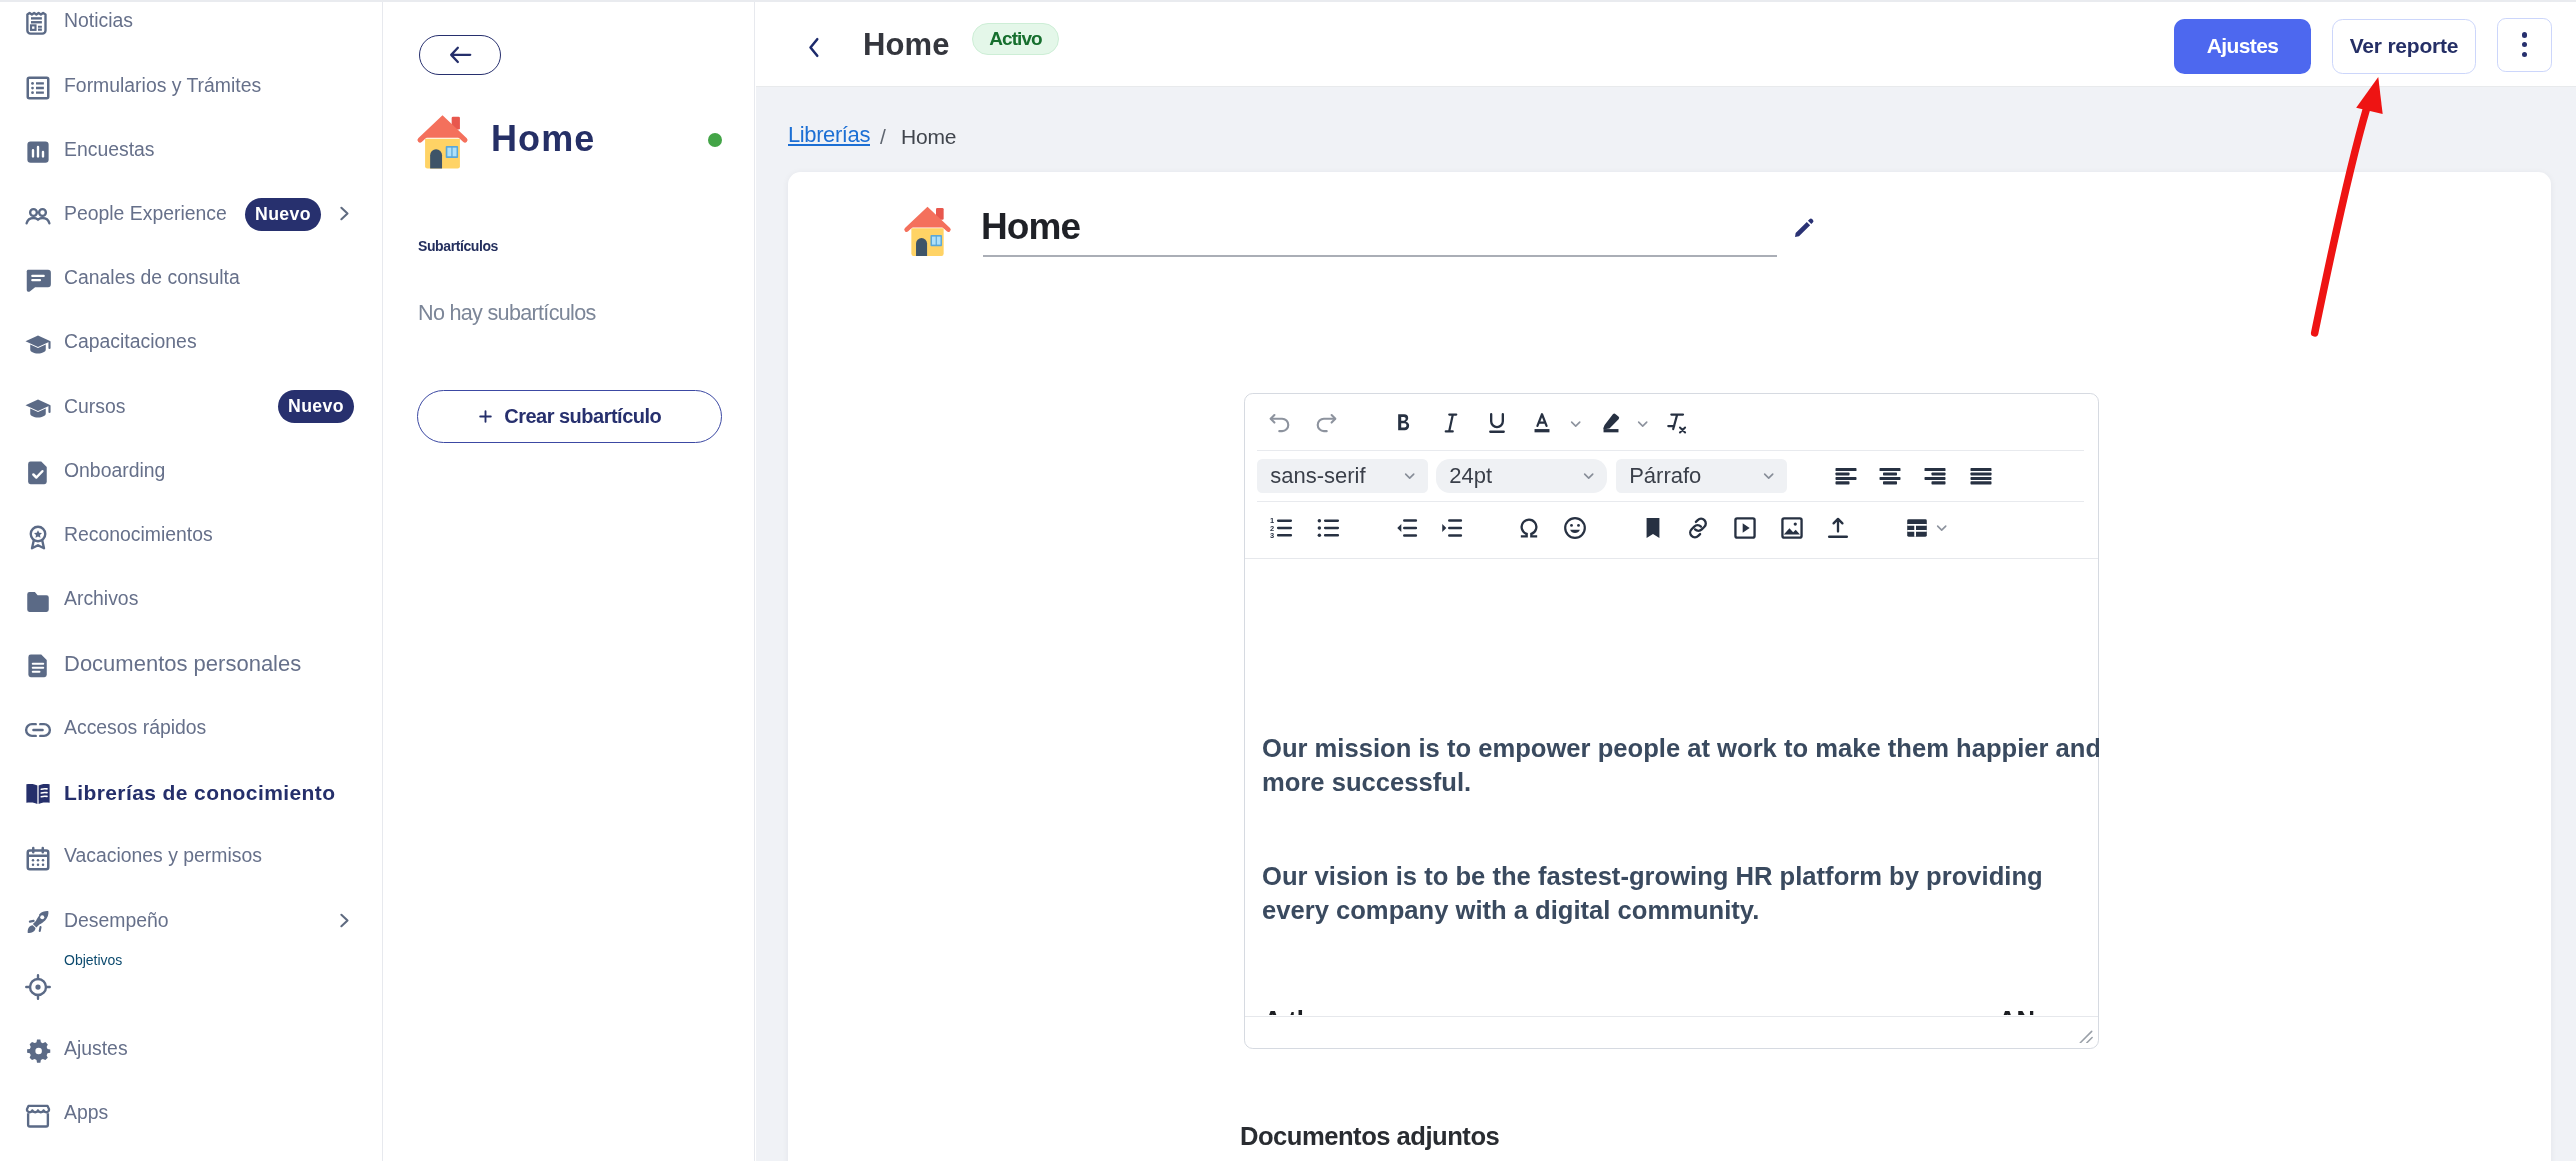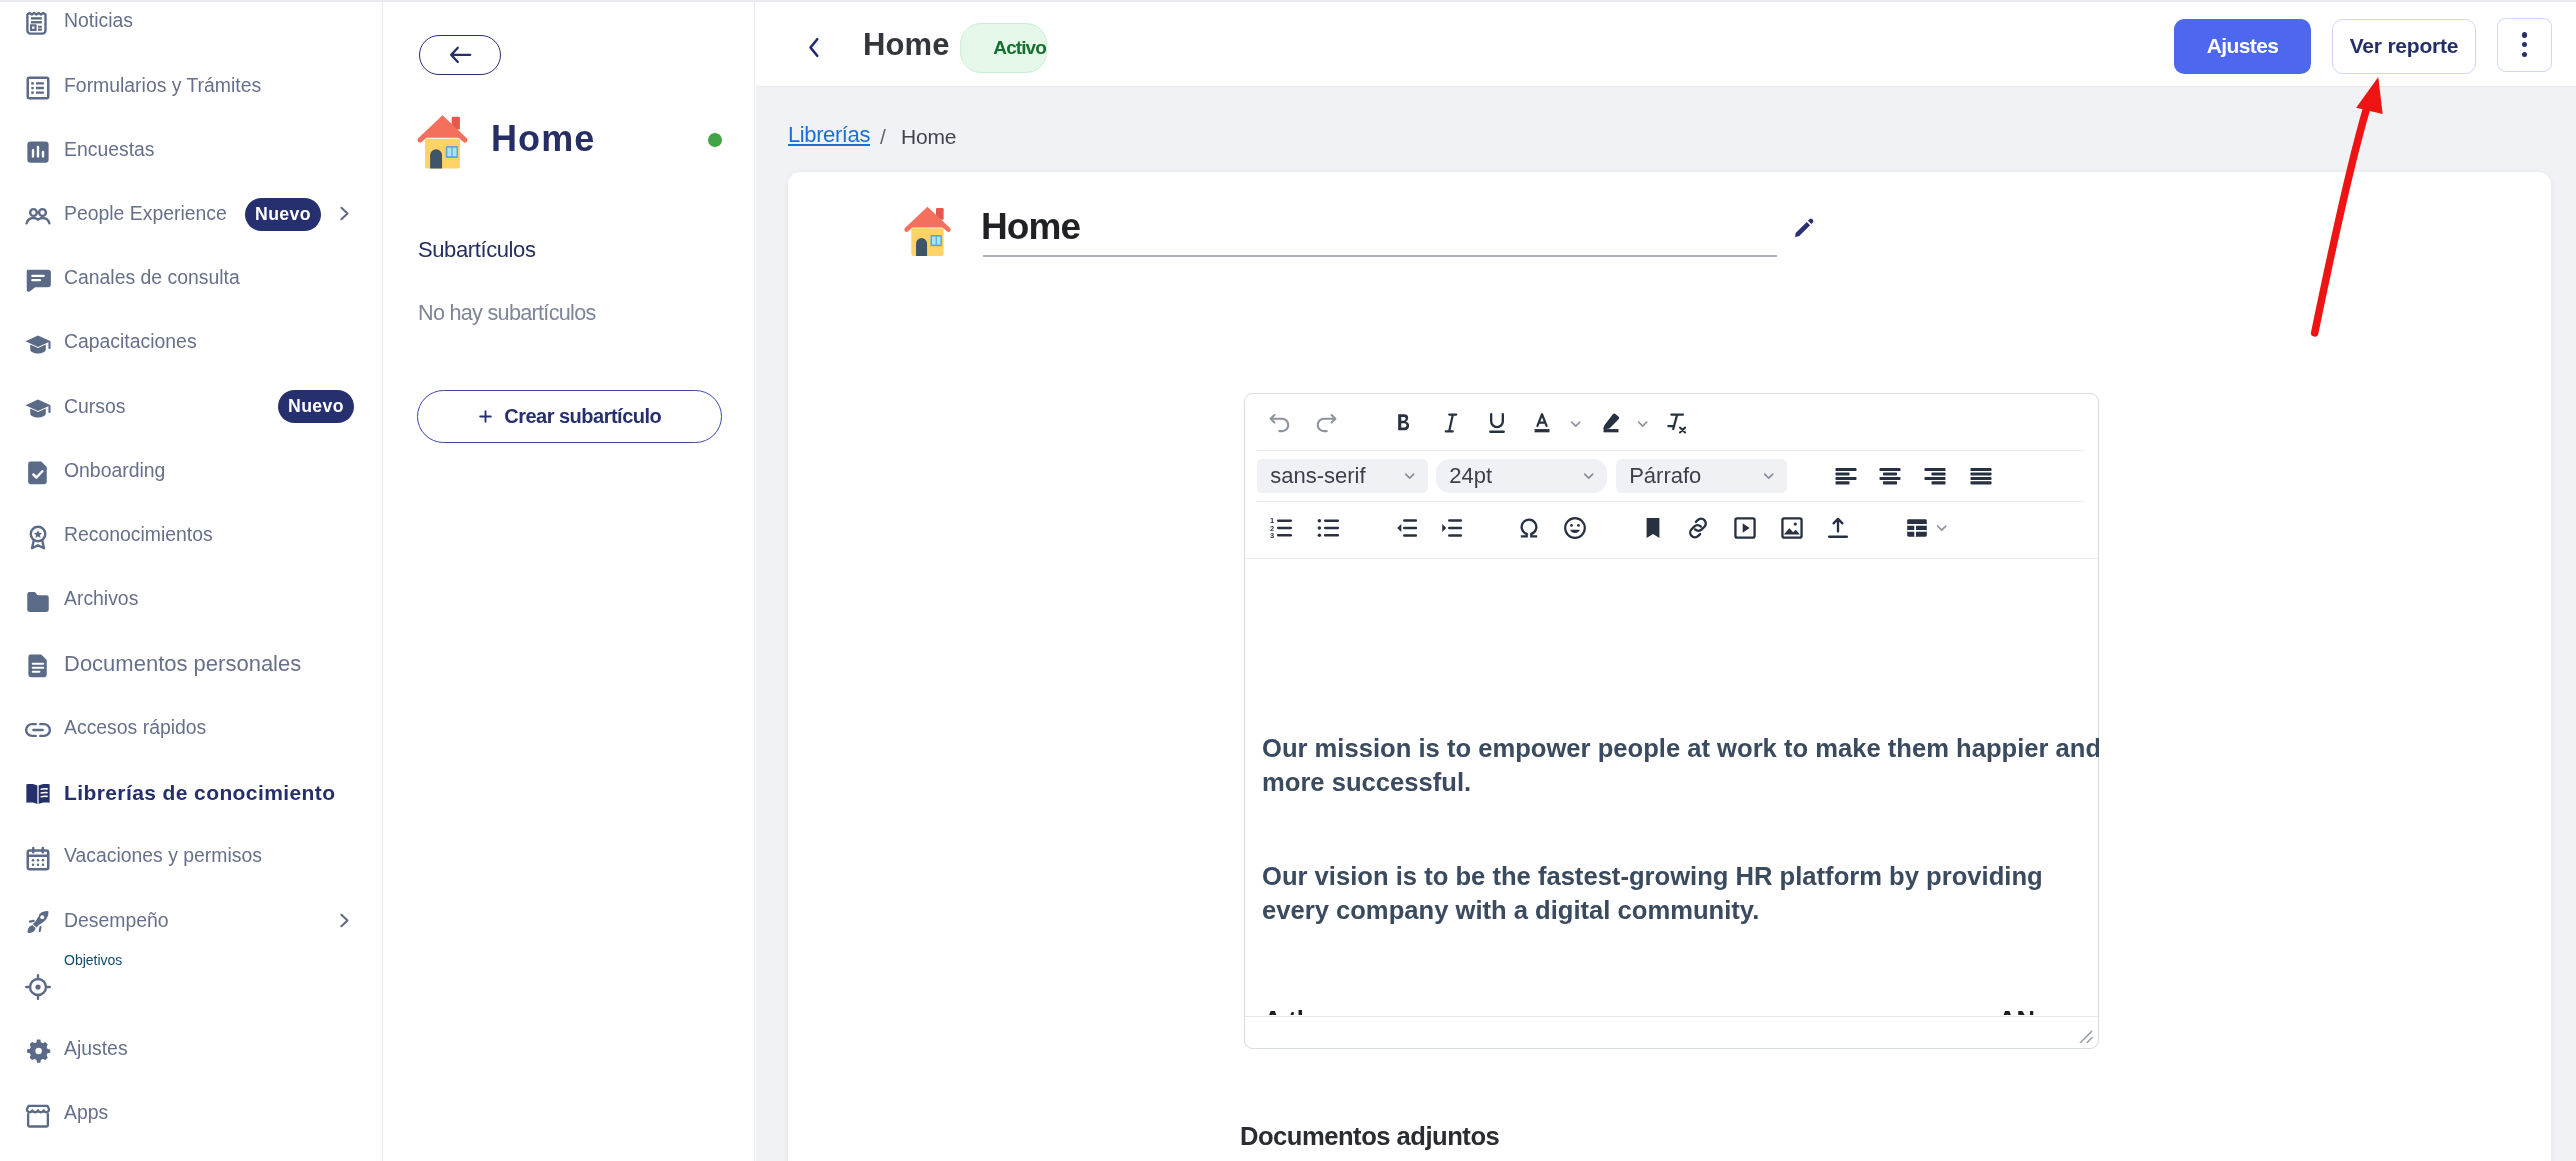--- a/index.html
+++ b/index.html
@@ -184,39 +184,39 @@
 <path d="M30 4.5 56.5 29.5a2.8 2.8 0 0 1-3.8 4.1L30 12.5 7.3 33.6a2.8 2.8 0 0 1-3.8-4.1Z" fill="#f4705c"></path>
 <path d="M30 7.5 53 29H7Z" fill="#f4705c"></path>
 <path d="M16.5 62.5V48a6.5 6.5 0 0 1 13 0v14.5Z" fill="#3e5468"></path>
 <rect x="33.5" y="38" width="13.5" height="13" rx="1" fill="#59a7d8"></rect>
 <rect x="35.3" y="39.8" width="4.3" height="9.4" fill="#aee0f9"></rect>
 <rect x="41" y="39.8" width="4.3" height="9.4" fill="#aee0f9"></rect>
 </svg>
     </div>
   <div class="t" style="left:107px;top:119px;font-size:36px;font-weight:700;letter-spacing:1.1px;color:#252f66">Home</div>
   <div class="abs" style="left:324px;top:131px;width:14px;height:14px;border-radius:50%;background:#43a447"></div>
-  <div class="t" style="left:34px;top:237px;font-size:22px;font-weight:400;letter-spacing:-0.4px;color:#242f5e">Subartículos</div>
+  <div class="t" style="left:34px;top:237px;font-size:14px;font-weight:700;letter-spacing:-0.4px;color:#242f5e">Subartículos</div>
   <div class="t" style="left:34px;top:300px;font-size:21.6px;letter-spacing:-0.7px;color:#7c8698">No hay subartículos</div>
   <div class="abs" style="left:33px;top:388px;width:305px;height:53px;border:1.3px solid #3c49a3;border-radius:26.5px;display:flex;align-items:center;justify-content:center;gap:11.5px">
       <svg width="15" height="15" viewBox="0 0 24 24" style="display:block">
         <path d="M12 3.5v17M3.5 12h17" stroke="#252f6b" stroke-width="3" stroke-linecap="round"></path>
       </svg>
       <span style="font-size:20px;font-weight:700;letter-spacing:-0.5px;color:#27306e">Crear subartículo</span>
     </div>
 </div>
 
 <div class="abs" style="left:756px;top:1.8px;width:1820px;height:1160px;background:#f0f2f6">
   <div class="abs" style="left:0;top:0;width:100%;height:85px;background:#fff;border-bottom:0.9px solid #e8eaec"></div>
   <div class="abs" style="left:52px;top:35px">
       <svg width="11.5" height="21" viewBox="0 0 13 24" style="display:block">
         <path d="M10.5 2.5 2.8 12l7.7 9.5" fill="none" stroke="#1c2a6b" stroke-width="2.9" stroke-linecap="round" stroke-linejoin="round"></path>
       </svg>
     </div>
   <div class="t" style="left:107px;top:27px;font-size:31px;font-weight:700;letter-spacing:0.1px;color:#34363d">Home</div>
-  <div class="abs" style="left:204px;top:21.6px;width:87px;height:50px;border:1.3px solid #cdeed6;border-radius:21px;background:#e4f7e9;display:flex;align-items:center;justify-content:flex-end">
+  <div class="abs" style="left:216px;top:21.6px;width:87px;height:32px;border:1.3px solid #cdeed6;border-radius:21px;background:#e4f7e9;display:flex;align-items:center;justify-content:center">
       <span style="font-size:19px;font-weight:700;letter-spacing:-0.9px;color:#166f2e">Activo</span>
     </div>
   <div class="abs" style="left:1418px;top:17px;width:137px;height:55px;border-radius:10.6px;background:#4d68ef;display:flex;align-items:center;justify-content:center">
       <span style="font-size:21px;font-weight:700;letter-spacing:-0.6px;color:#fff">Ajustes</span>
     </div>
   <div class="abs" style="left:1576px;top:17px;width:144px;height:55px;border-radius:10.6px;background:#fff;border:1.3px solid #ccd6fb;display:flex;align-items:center;justify-content:center">
       <span style="font-size:21px;font-weight:700;letter-spacing:-0.2px;color:#252f66">Ver reporte</span>
     </div>
   <div class="abs" style="left:1741px;top:16px;width:55px;height:54px;border-radius:8.8px;background:#fff;border:1.3px solid #ccd6fb;display:flex;align-items:center;justify-content:center">
     <div style="display:flex;flex-direction:column;gap:4.4px">

